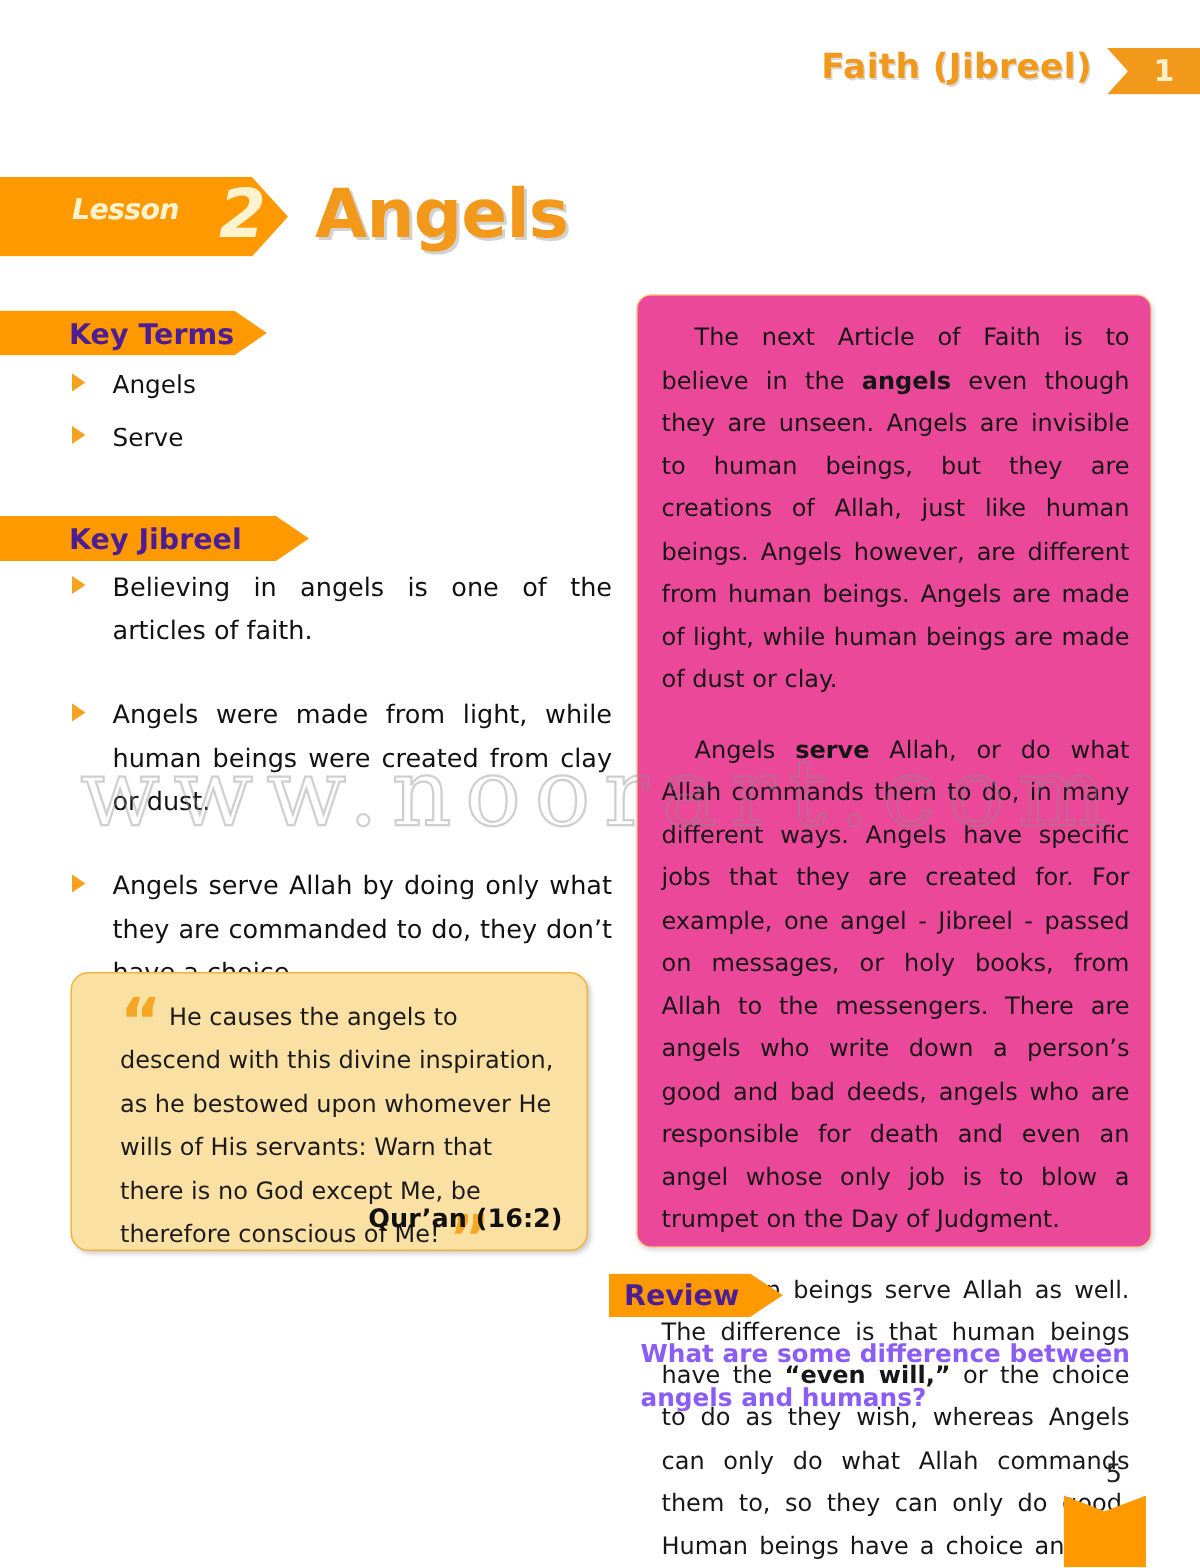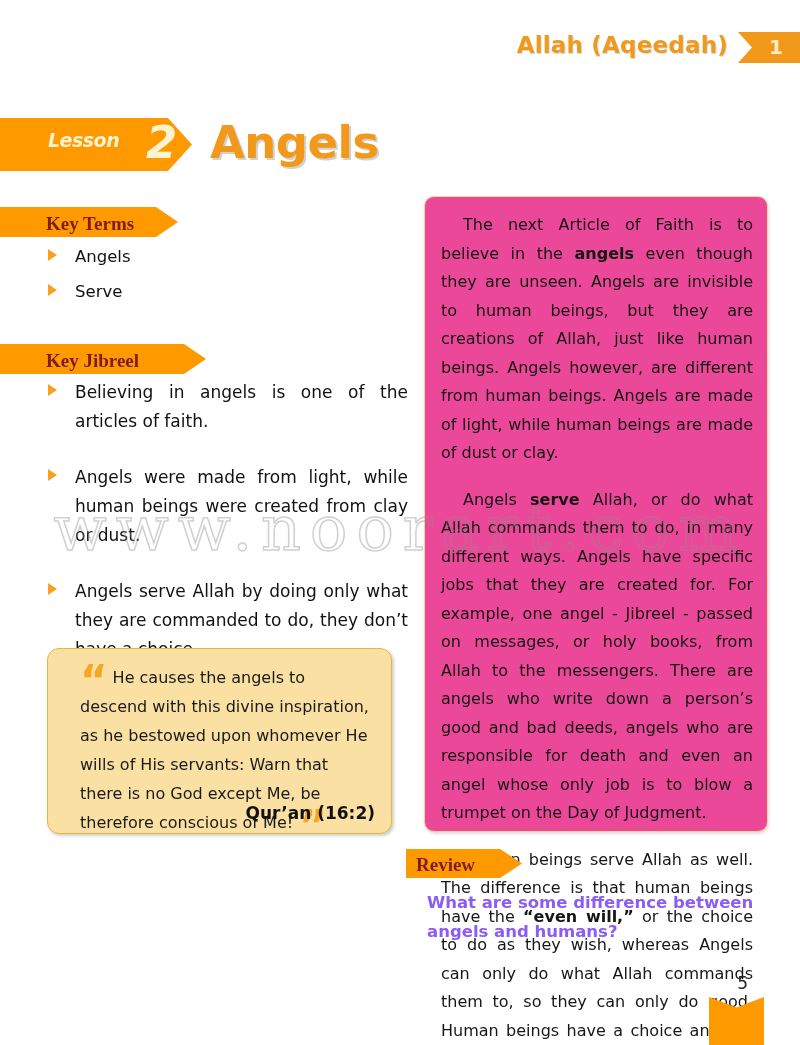--- a/index.html
+++ b/index.html
@@ -98,24 +98,23 @@
     font-weight: bold;
     color: #f2991c;
     text-shadow: 2px 2px 0 rgba(165,165,165,0.5);
     letter-spacing: -0.5px;
   }
 
   
   .banner {
     position: absolute;
     background: #ff9900;
-    color: #7f1d1d;
+    color: #4c1d95;
     font-weight: bold;
     box-sizing: border-box;
-    font-family: Liberation Serif, serif;
   }
   .banner span {
     display: block;
     line-height: 1;
   }
   .banner-keyterms {
     left: 0;
     top: 207px;
     width: 178px;
     height: 30px;
@@ -294,21 +293,21 @@
     -webkit-text-stroke: 1.5px rgba(140,140,140,0.42);
     pointer-events: none;
     white-space: nowrap;
     z-index: 50;
   }
 </style>
 </head>
 <body>
 
 <div class="header">
-  <div class="header-title">Allah (Aqeedah)</div>
+  <div class="header-title">Faith (Jibreel)</div>
   <div class="chapter-badge">1</div>
 </div>
 
 <div class="lesson-block">
   <div class="lesson-banner"></div>
   <div class="lesson-word">Lesson</div>
   <div class="lesson-number">2</div>
   <div class="lesson-name">Angels</div>
 </div>
 

